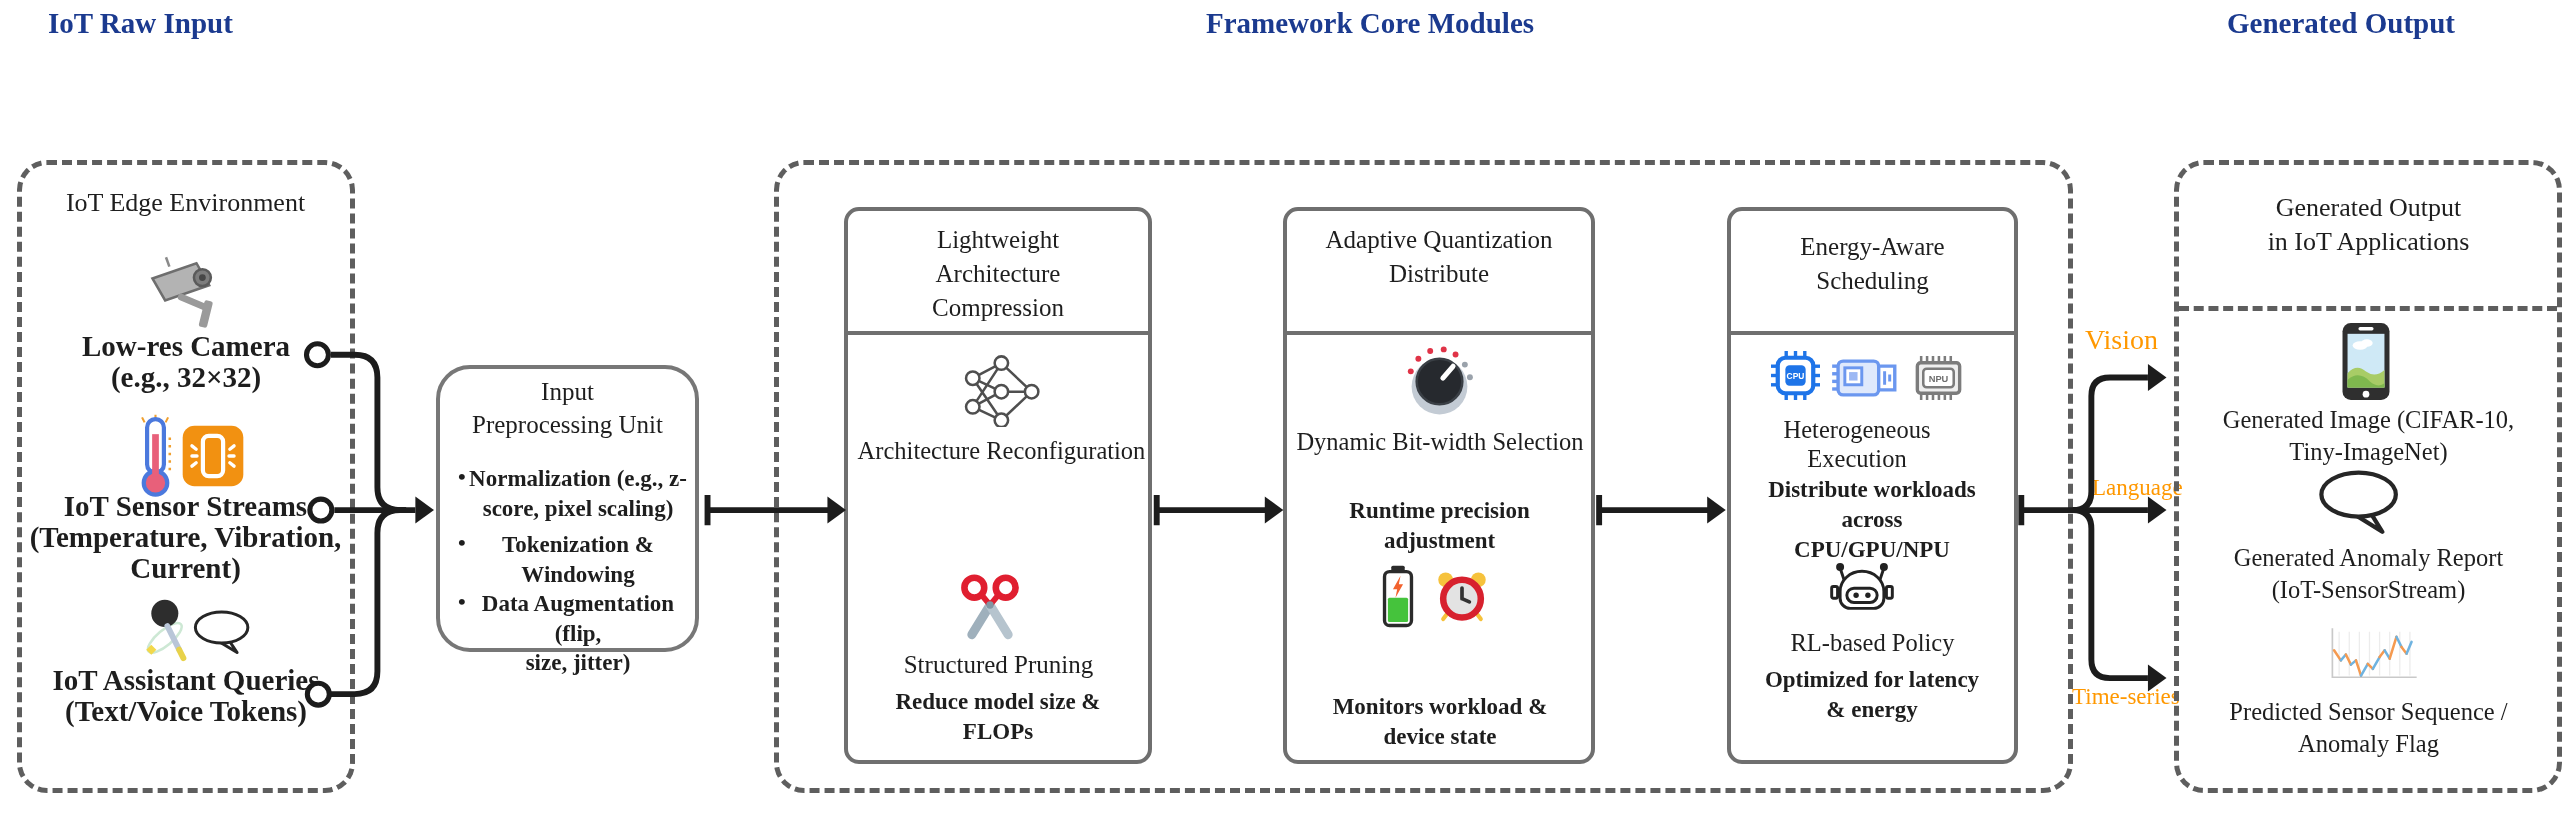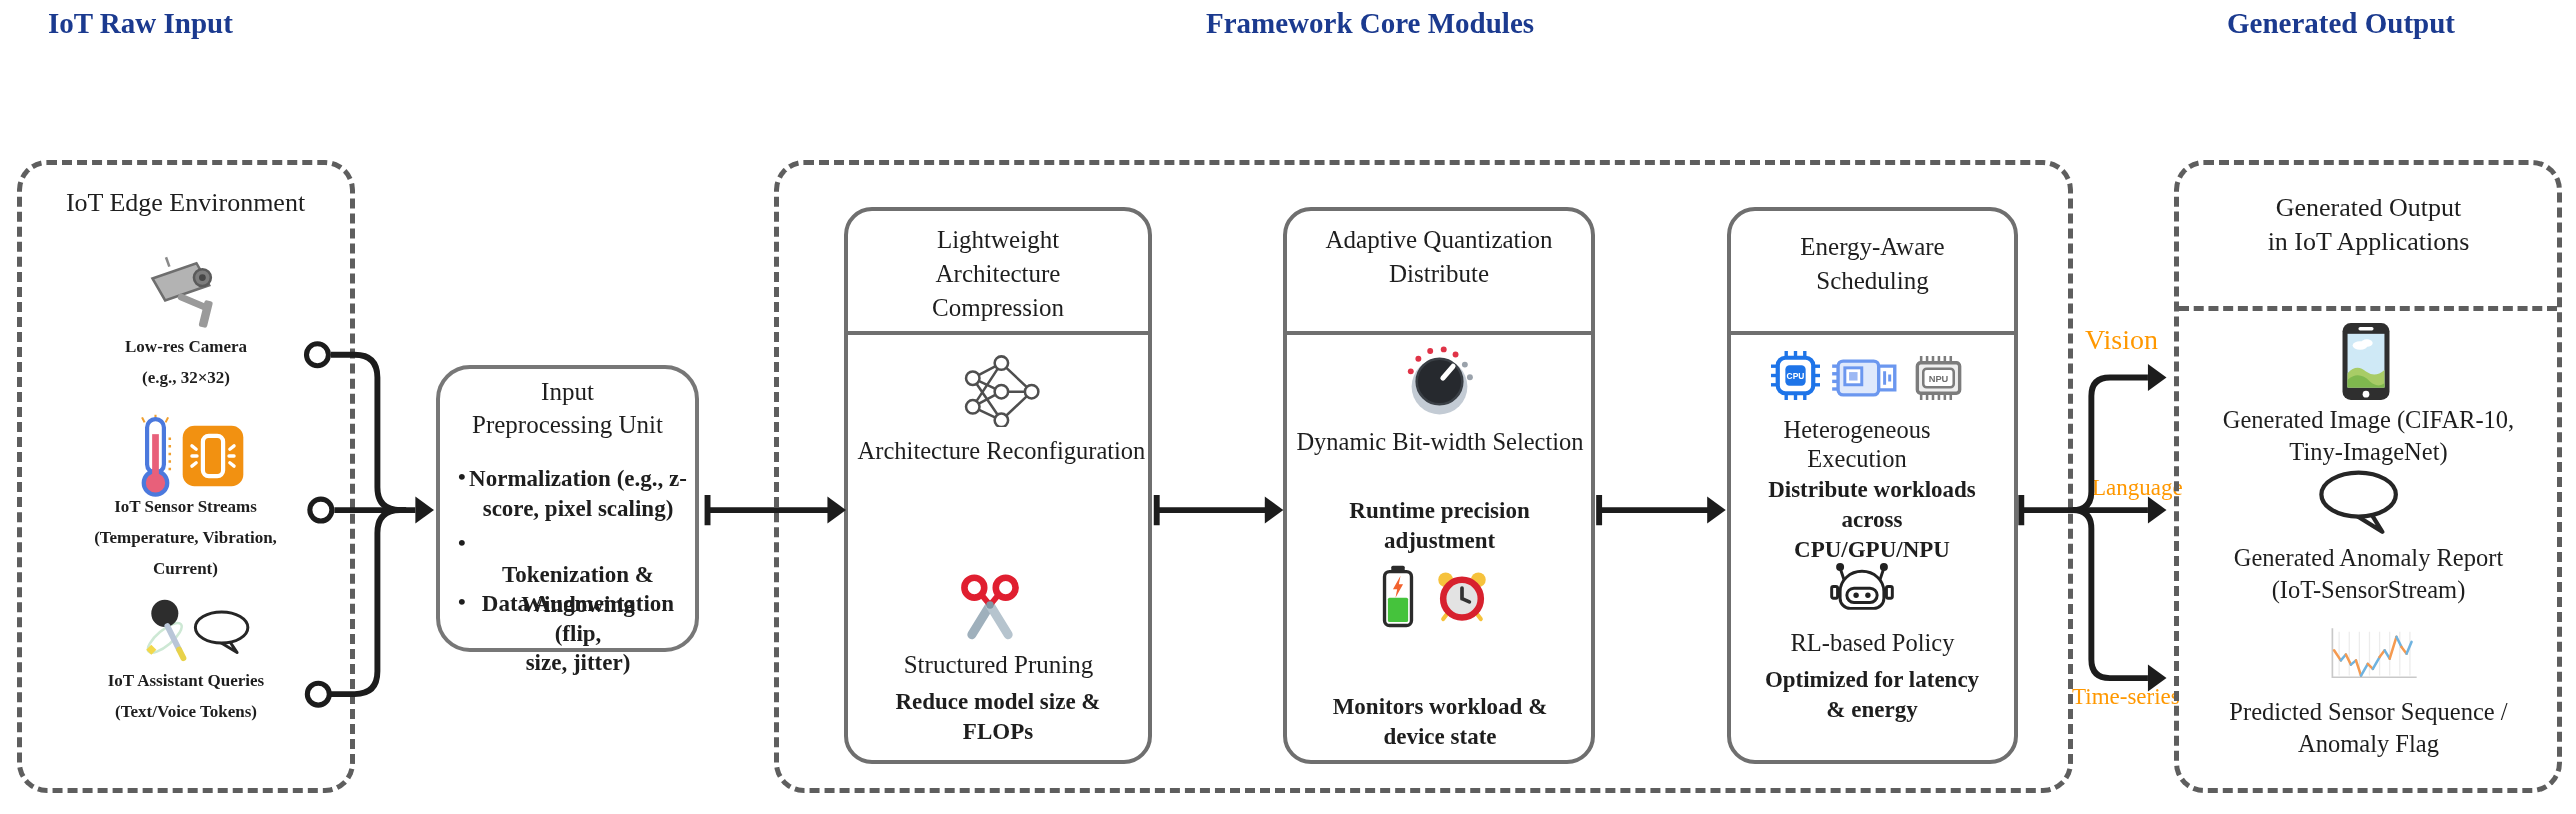--- a/index.html
+++ b/index.html
@@ -3,25 +3,25 @@
 <meta charset="utf-8">
 <style>
   html,body{margin:0;padding:0;background:#ffffff;}
   #canvas{position:relative;width:2576px;height:815px;background:#ffffff;overflow:hidden;
           font-family:"Liberation Serif",serif;color:#1e1e1e;}
   .abs{position:absolute;}
   .grp{position:absolute;left:0;top:0;width:100%;height:100%;pointer-events:none;}
   .center{text-align:center;}
   .hdr{font-weight:bold;font-size:29px;color:#1b3a8f;white-space:nowrap;}
   .dashedbox{border:5px dashed #5e5e5e;border-radius:30px;box-sizing:border-box;background:transparent;}
-  .modulebox{border:4.2px solid #6f6f6f;border-radius:28px;box-sizing:border-box;background:#ffffff;padding-left:12px;}
+  .modulebox{border:4.2px solid #6f6f6f;border-radius:15px;box-sizing:border-box;background:#ffffff;padding-left:12px;}
   .mod-header{position:absolute;left:0;top:0;width:100%;height:124px;box-sizing:border-box;
               border-bottom:4.2px solid #6f6f6f;font-size:25px;line-height:34px;text-align:center;}
   .boxtitle{font-size:26px;line-height:34px;}
-  .itemlabel{font-weight:bold;font-size:17px;line-height:31px;}
+  .itemlabel{font-weight:bold;font-size:29px;line-height:31px;}
   .caption{font-size:24.5px;line-height:29px;}
   .note{font-weight:bold;font-size:23px;line-height:30px;}
   .bullet-text{font-weight:bold;font-size:23px;line-height:29.6px;text-align:center;}
   .bullet-dot{font-weight:bold;font-size:22px;}
   .outlabel{font-size:24.5px;line-height:32px;}
   .branch{color:#ff9800;white-space:nowrap;}
   .line{display:block;}
   svg{display:block;}
 </style>
 </head>
@@ -91,21 +91,21 @@
     <div class="abs center" style="left:444px;top:375px;width:247px;font-size:25px;line-height:33px;">
       <span class="line">Input</span>
       <span class="line">Preprocessing Unit</span>
     </div>
     <span class="abs bullet-dot" style="left:458px;top:464px;">•</span>
     <div class="abs bullet-text" style="left:469px;top:464px;width:218px;">
       <span class="line">Normalization (e.g., z-</span>
       <span class="line">score, pixel scaling)</span>
     </div>
     <span class="abs bullet-dot" style="left:458px;top:530px;">•</span>
-    <div class="abs bullet-text" style="left:469px;top:530px;width:218px;margin-top:30px;">
+    <div class="abs bullet-text" style="left:469px;top:530px;width:218px;">
       <span class="line">Tokenization &amp;</span>
       <span class="line">Windowing</span>
     </div>
     <span class="abs bullet-dot" style="left:458px;top:589px;">•</span>
     <div class="abs bullet-text" style="left:469px;top:589px;width:218px;">
       <span class="line">Data Augmentation (flip,</span>
       <span class="line">size, jitter)</span>
     </div>
   </div>
 

